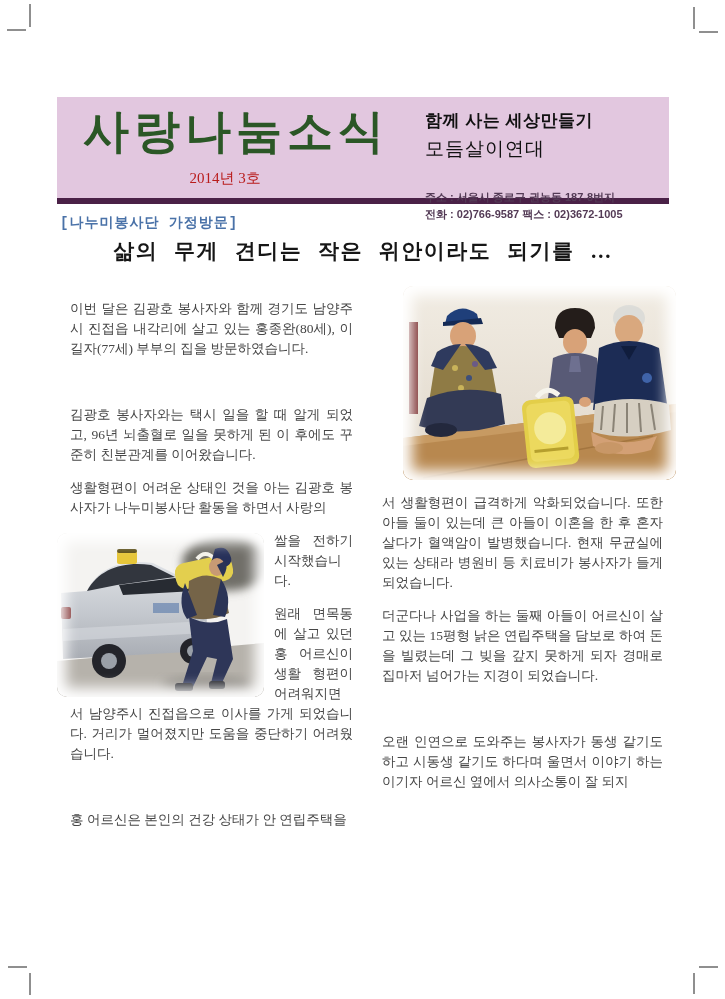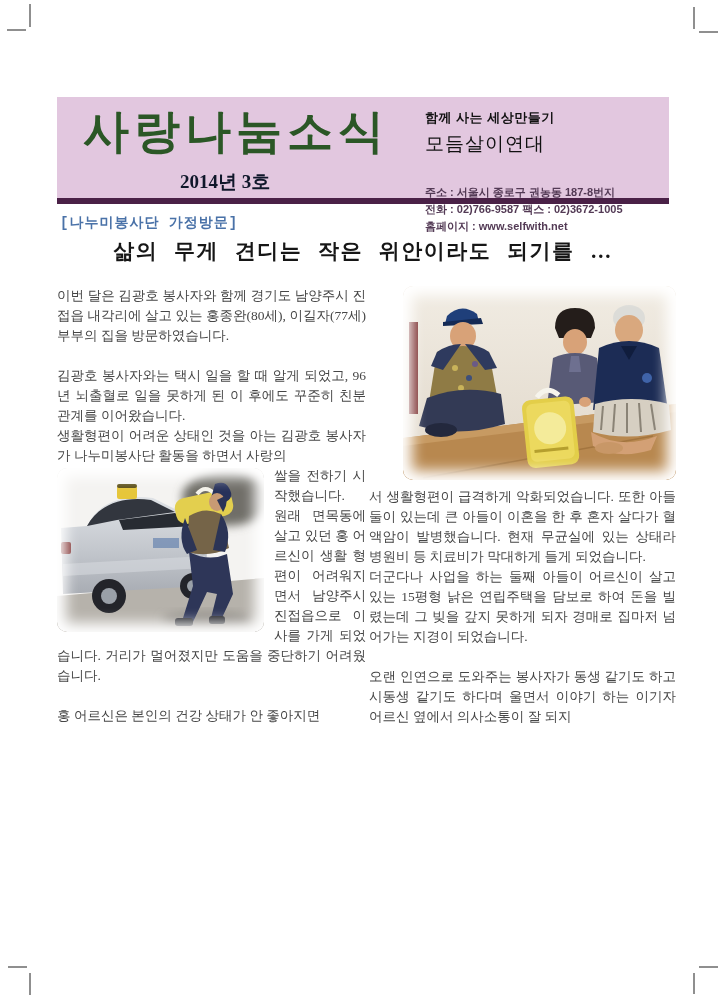--- a/index.html
+++ b/index.html
@@ -15,46 +15,46 @@
     position:absolute; left:57px; top:97px; width:612px; height:107px;
     background:#e2c7df; border-bottom:6px solid #4a2147;padding-left:48px;
   }
   .banner-title {
     position:absolute; left:26px; top:4px;
     font-family:"Liberation Sans", sans-serif; font-weight:800;
     font-size:46px; letter-spacing:5px; color:#2b5726;
   }
   .banner-issue {
     position:absolute; left:28px; top:72px; width:280px; text-align:center;
-    font-family:"Liberation Serif", serif; font-weight:700; font-size:19px; color:#0f172a;
+    font-family:"Liberation Serif", serif; font-weight:400; font-size:15px; color:#b91c1c;
   }
   .org-block { position:absolute; left:368px; top:12px; width:235px;
     font-family:"Liberation Sans", sans-serif; color:#111; }
-  .org-tagline { font-size:13px; font-weight:700; letter-spacing:0.5px; }
+  .org-tagline { font-size:17px; font-weight:700; letter-spacing:0.5px; }
   .org-name   { font-size:19px; font-weight:400; letter-spacing:1px; margin-top:4px; }
   .org-contact{ margin-top:27px; font-size:11px; line-height:17px; color:#533a55; font-weight:600; }
   
   .section-tag {
     position:absolute; left:60px; top:214px;
     font-family:Liberation Mono, monospace; font-size:14px; font-weight:600;
     color:#4a72a8; letter-spacing:1px;
   }
   .headline {
     position:absolute; left:57px; top:237px; width:612px; text-align:center;
     font-family:"Liberation Serif", serif; font-weight:700; font-size:21px;
     color:#161616; letter-spacing:1.5px; word-spacing:9px;
   }
   .col {
     position:absolute; top:286px;
     font-size:13.5px; line-height:20px; color:#464646;
     text-align:justify; word-break:break-all;
   }
   .col-left  { left:57px;  width:309px; }
   .col-right { left:369px; width:307px; }
-  .col p { margin:0; }
+  .col p { margin:13px; }
   .gap { height:20px; }
   
   .photo-frame { border-radius:10px; overflow:hidden; position:relative;
     box-shadow: inset 0 0 14px 9px #ffffff; }
   .photo-frame svg { display:block; width:100%; height:100%; }
   .photo-frame::after { content:""; position:absolute; inset:0; border-radius:10px;
     box-shadow: inset 0 0 14px 9px #ffffff; pointer-events:none; }
   .family-photo { width:273px; height:194px; margin-left:34px; margin-bottom:7px; }
   .taxi-photo   { float:left; width:207px; height:164px; margin:2px 10px 2px 0; }
   .photo-wrap { overflow:visible; }
@@ -75,21 +75,20 @@
 
   <div class="banner">
     <div class="banner-title">사랑나눔소식</div>
     <div class="banner-issue">2014년 3호</div>
     <div class="org-block">
       <div class="org-tagline">함께 사는 세상만들기</div>
       <div class="org-name">모듬살이연대</div>
       <div class="org-contact">
         <div>주소 : 서울시 종로구 권농동 187-8번지</div>
         <div>전화 : 02)766-9587  팩스 : 02)3672-1005</div>
-        <div>홈페이지 : www.selfwith.net</div>
       </div>
     </div>
   </div>
 
   <div class="section-tag">[나누미봉사단 가정방문]</div>
   <div class="headline">삶의 무게 견디는 작은 위안이라도 되기를 …</div>
 
   <div class="col col-left">
     <p>이번 달은 김광호 봉사자와 함께 경기도 남양주시 진접읍 내각리에 살고 있는 홍종완(80세), 이길자(77세) 부부의 집을 방문하였습니다.</p>
     <div class="gap"></div>
@@ -139,21 +138,21 @@
             <rect x="118" y="150" width="18" height="8" rx="3" fill="#23242a"></rect>
             <rect x="152" y="148" width="16" height="8" rx="3" fill="#23242a"></rect>
           </g>
         </svg>
       </div>
       <p>쌀을 전하기 시작했습니다.</p>
       <p>원래 면목동에 살고 있던 홍 어르신이 생활 형편이 어려워지면서 남양주시 진접읍으로 이사를 가게 되었습니다. 거리가 멀어졌지만 도움을 중단하기 어려웠습니다.</p>
       <div style="clear:both;"></div>
     </div>
     <div class="gap"></div>
-    <p>홍 어르신은 본인의 건강 상태가 안 좋아지면</p>
+    <p>홍 어르신은 본인의 건강 상태가 안 연립주택을</p>
   </div>
 
   <div class="col col-right">
     <div class="photo-frame family-photo">
       <svg viewBox="0 0 273 194" preserveAspectRatio="none">
         <defs>
           <linearGradient id="wallg" x1="0" y1="0" x2="0" y2="1">
             <stop offset="0" stop-color="#f1ece3"></stop>
               <stop offset="1" stop-color="#e0d7c9"></stop>
           </linearGradient>
@@ -208,19 +207,19 @@
               <line x1="212" y1="118" x2="210" y2="146"></line>
             <line x1="224" y1="117" x2="224" y2="147"></line>
               <line x1="236" y1="117" x2="238" y2="146"></line>
             <line x1="248" y1="118" x2="252" y2="144"></line>
           </g>
           <path d="M188,146 q30,18 66,4 l-6,14 q-32,10 -58,-4 Z" fill="#d3a075"></path>
           <ellipse cx="206" cy="162" rx="14" ry="6" fill="#c89767"></ellipse>
         </g>
       </svg>
     </div>
-    <p>서 생활형편이 급격하게 악화되었습니다. 또한 아들 둘이 있는데 큰 아들이 이혼을 한 후 혼자 살다가 혈액암이 발병했습니다. 현재 무균실에 있는 상태라 병원비 등 치료비가 막대하게 들게 되었습니다.</p>
+    <p>서 생활형편이 급격하게 악화되었습니다. 또한 아들 둘이 있는데 큰 아들이 이혼을 한 후 혼자 살다가 혈액암이 발병했습니다. 현재 무균실에 있는 상태라 병원비 등 치료비가 봉사자가 들게 되었습니다.</p>
     <p>더군다나 사업을 하는 둘째 아들이 어르신이 살고 있는 15평형 낡은 연립주택을 담보로 하여 돈을 빌렸는데 그 빚을 갚지 못하게 되자 경매로 집마저 넘어가는 지경이 되었습니다.</p>
     <div class="gap"></div>
     <p>오랜 인연으로 도와주는 봉사자가 동생 같기도 하고 시동생 같기도 하다며 울면서 이야기 하는 이기자 어르신 옆에서 의사소통이 잘 되지</p>
   </div>
 
 </div>
 
 </body></html>

